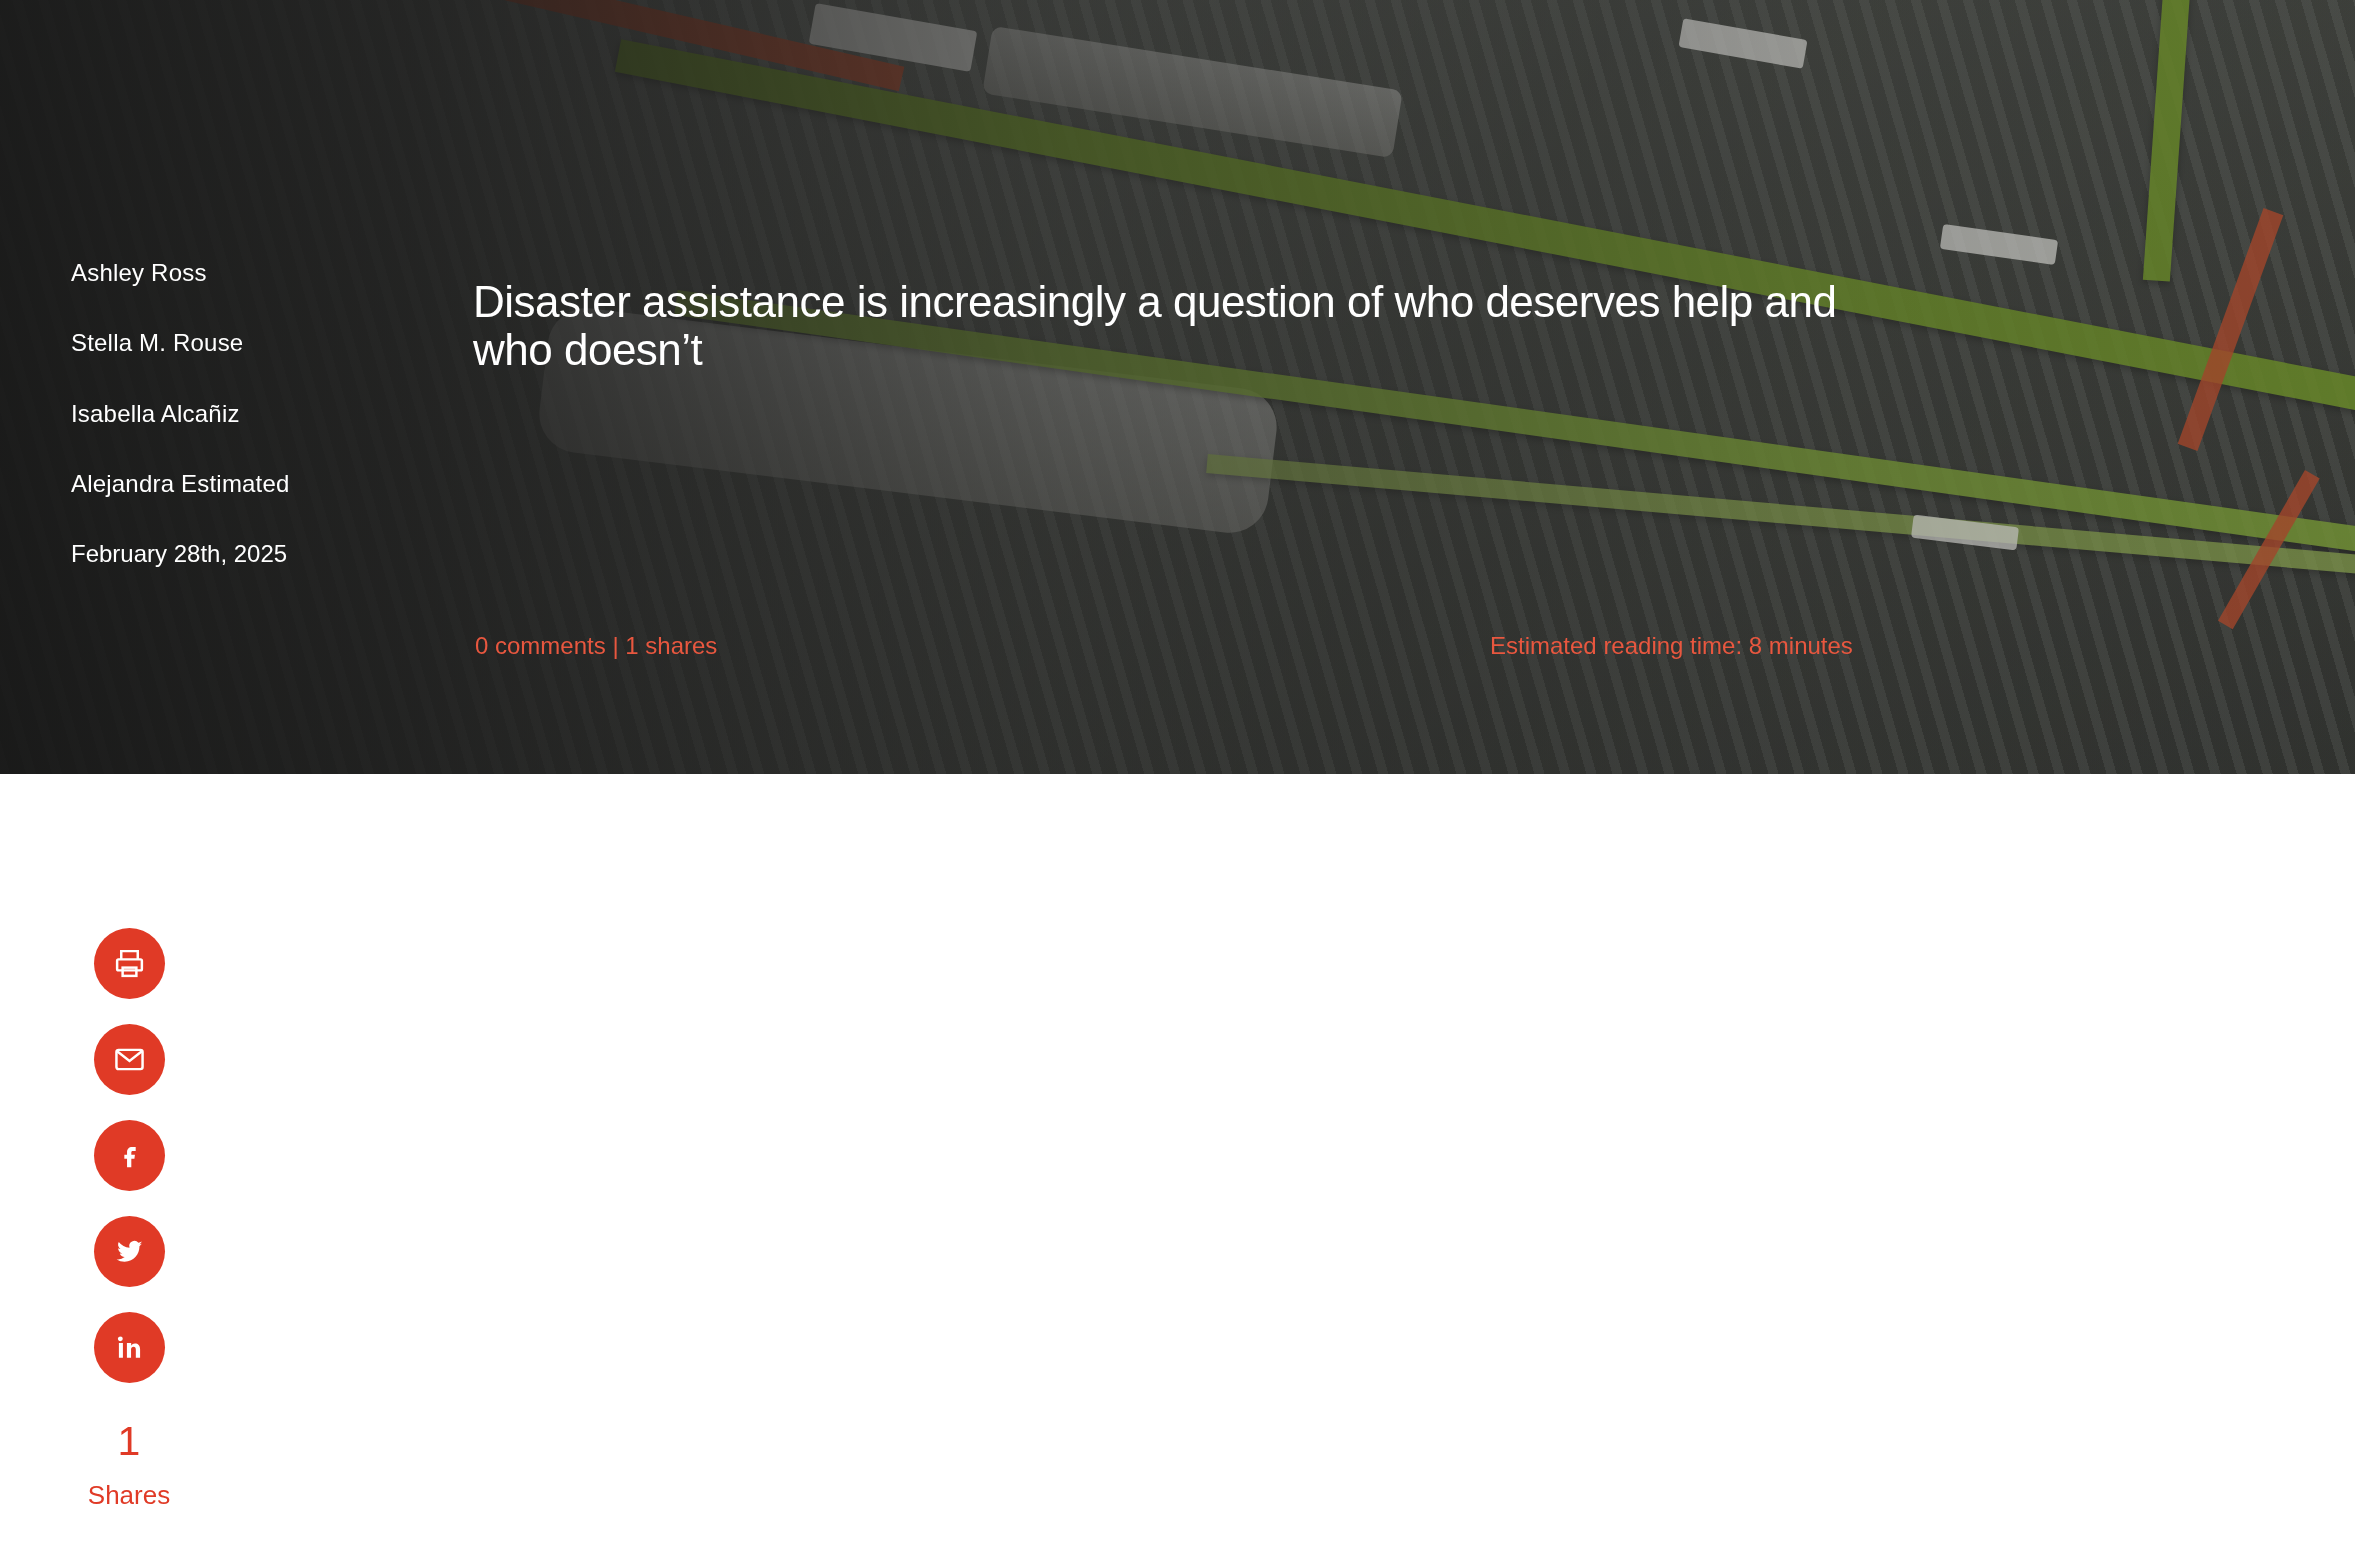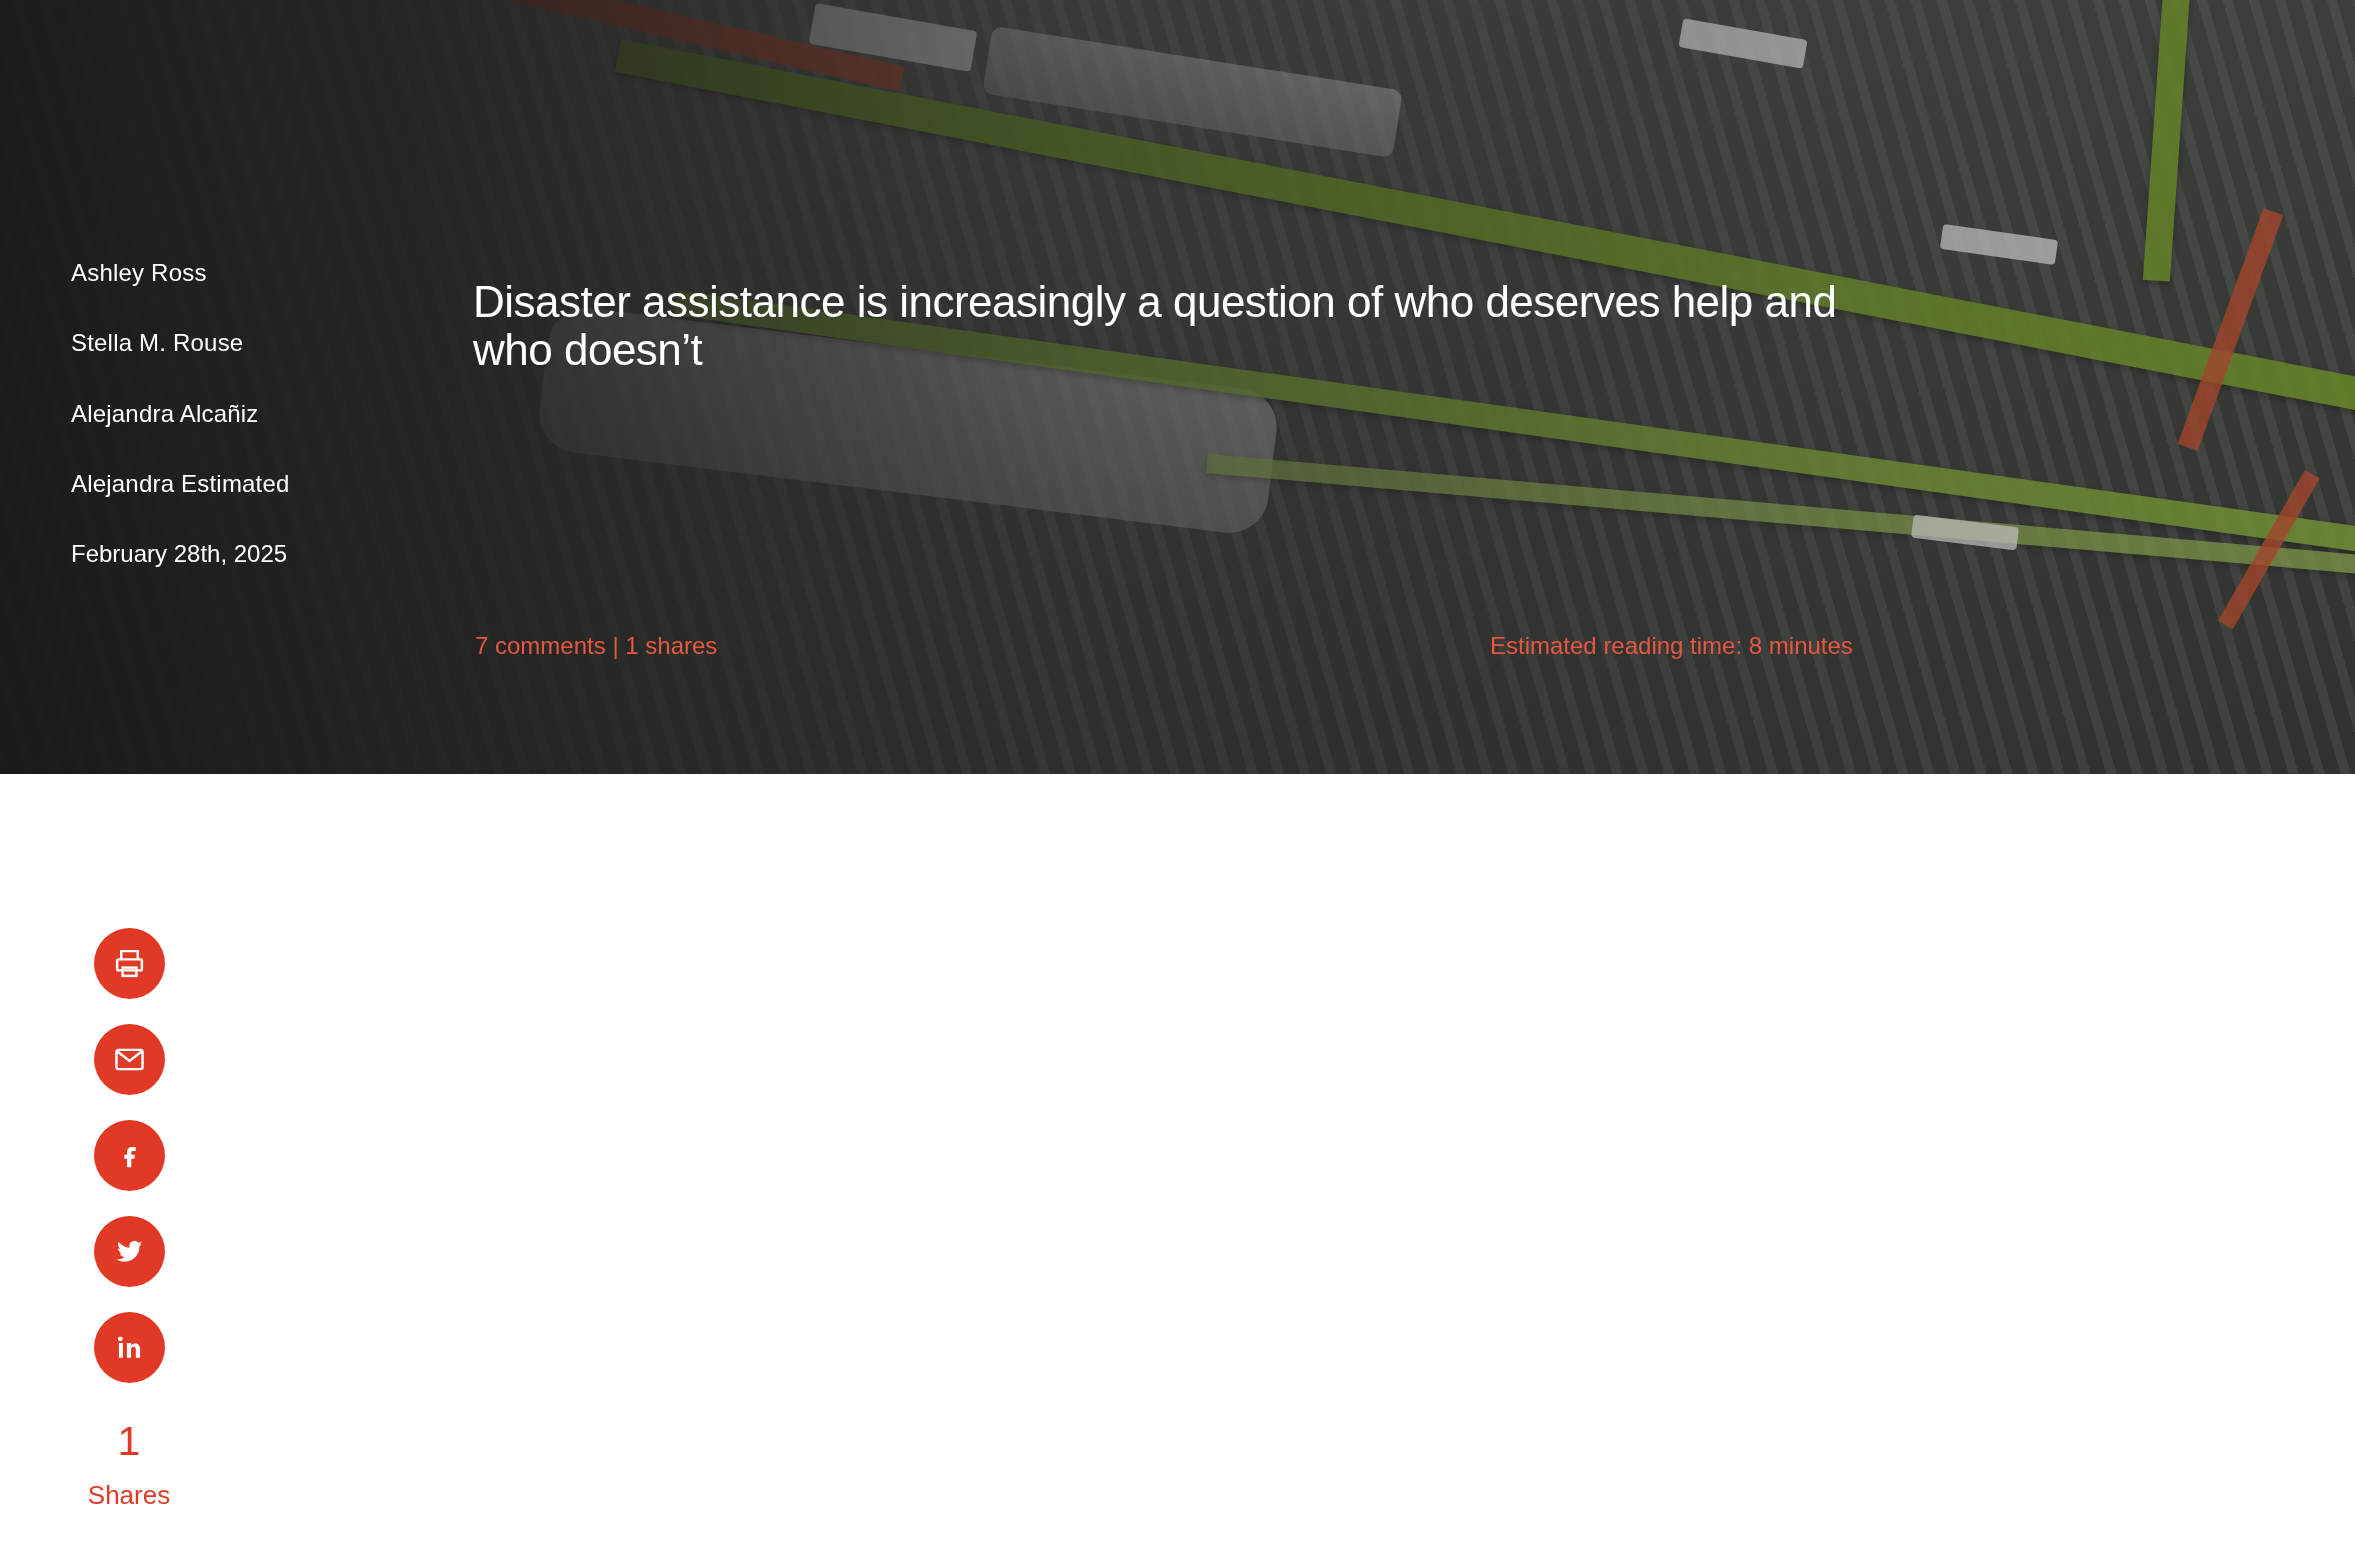--- a/index.html
+++ b/index.html
@@ -181,28 +181,28 @@
     <div class="lamp l2"></div>
     <div class="lamp l3"></div>
     <div class="lamp l4"></div>
   </div>
   <div class="hero-scrim"></div>
 
   <div class="hero-inner">
     <div class="meta-col">
       <div class="author">Ashley Ross</div>
       <div class="author">Stella M. Rouse</div>
-      <div class="author">Alejandra Alcañiz</div>
+      <div class="author">Isabella Alcañiz</div>
       <div class="author">Alejandra Estimated</div>
       <div class="date">February 28th, 2025</div>
     </div>
 
     <h1 class="headline">Disaster assistance is increasingly a question of who deserves help and who doesn’t</h1>
 
-    <div class="hero-stats">7 comments | 1 shares</div>
+    <div class="hero-stats">0 comments | 1 shares</div>
     <div class="hero-read">Estimated reading time: 8 minutes</div>
   </div>
 </div>
 
 <div class="page">
 
   <div class="share-rail">
     <div class="share-btn">
       <svg width="33" height="33" viewBox="0 0 24 24" fill="none" stroke="#fff" stroke-width="1.8">
         <path d="M6 9V3h12v6"></path>

